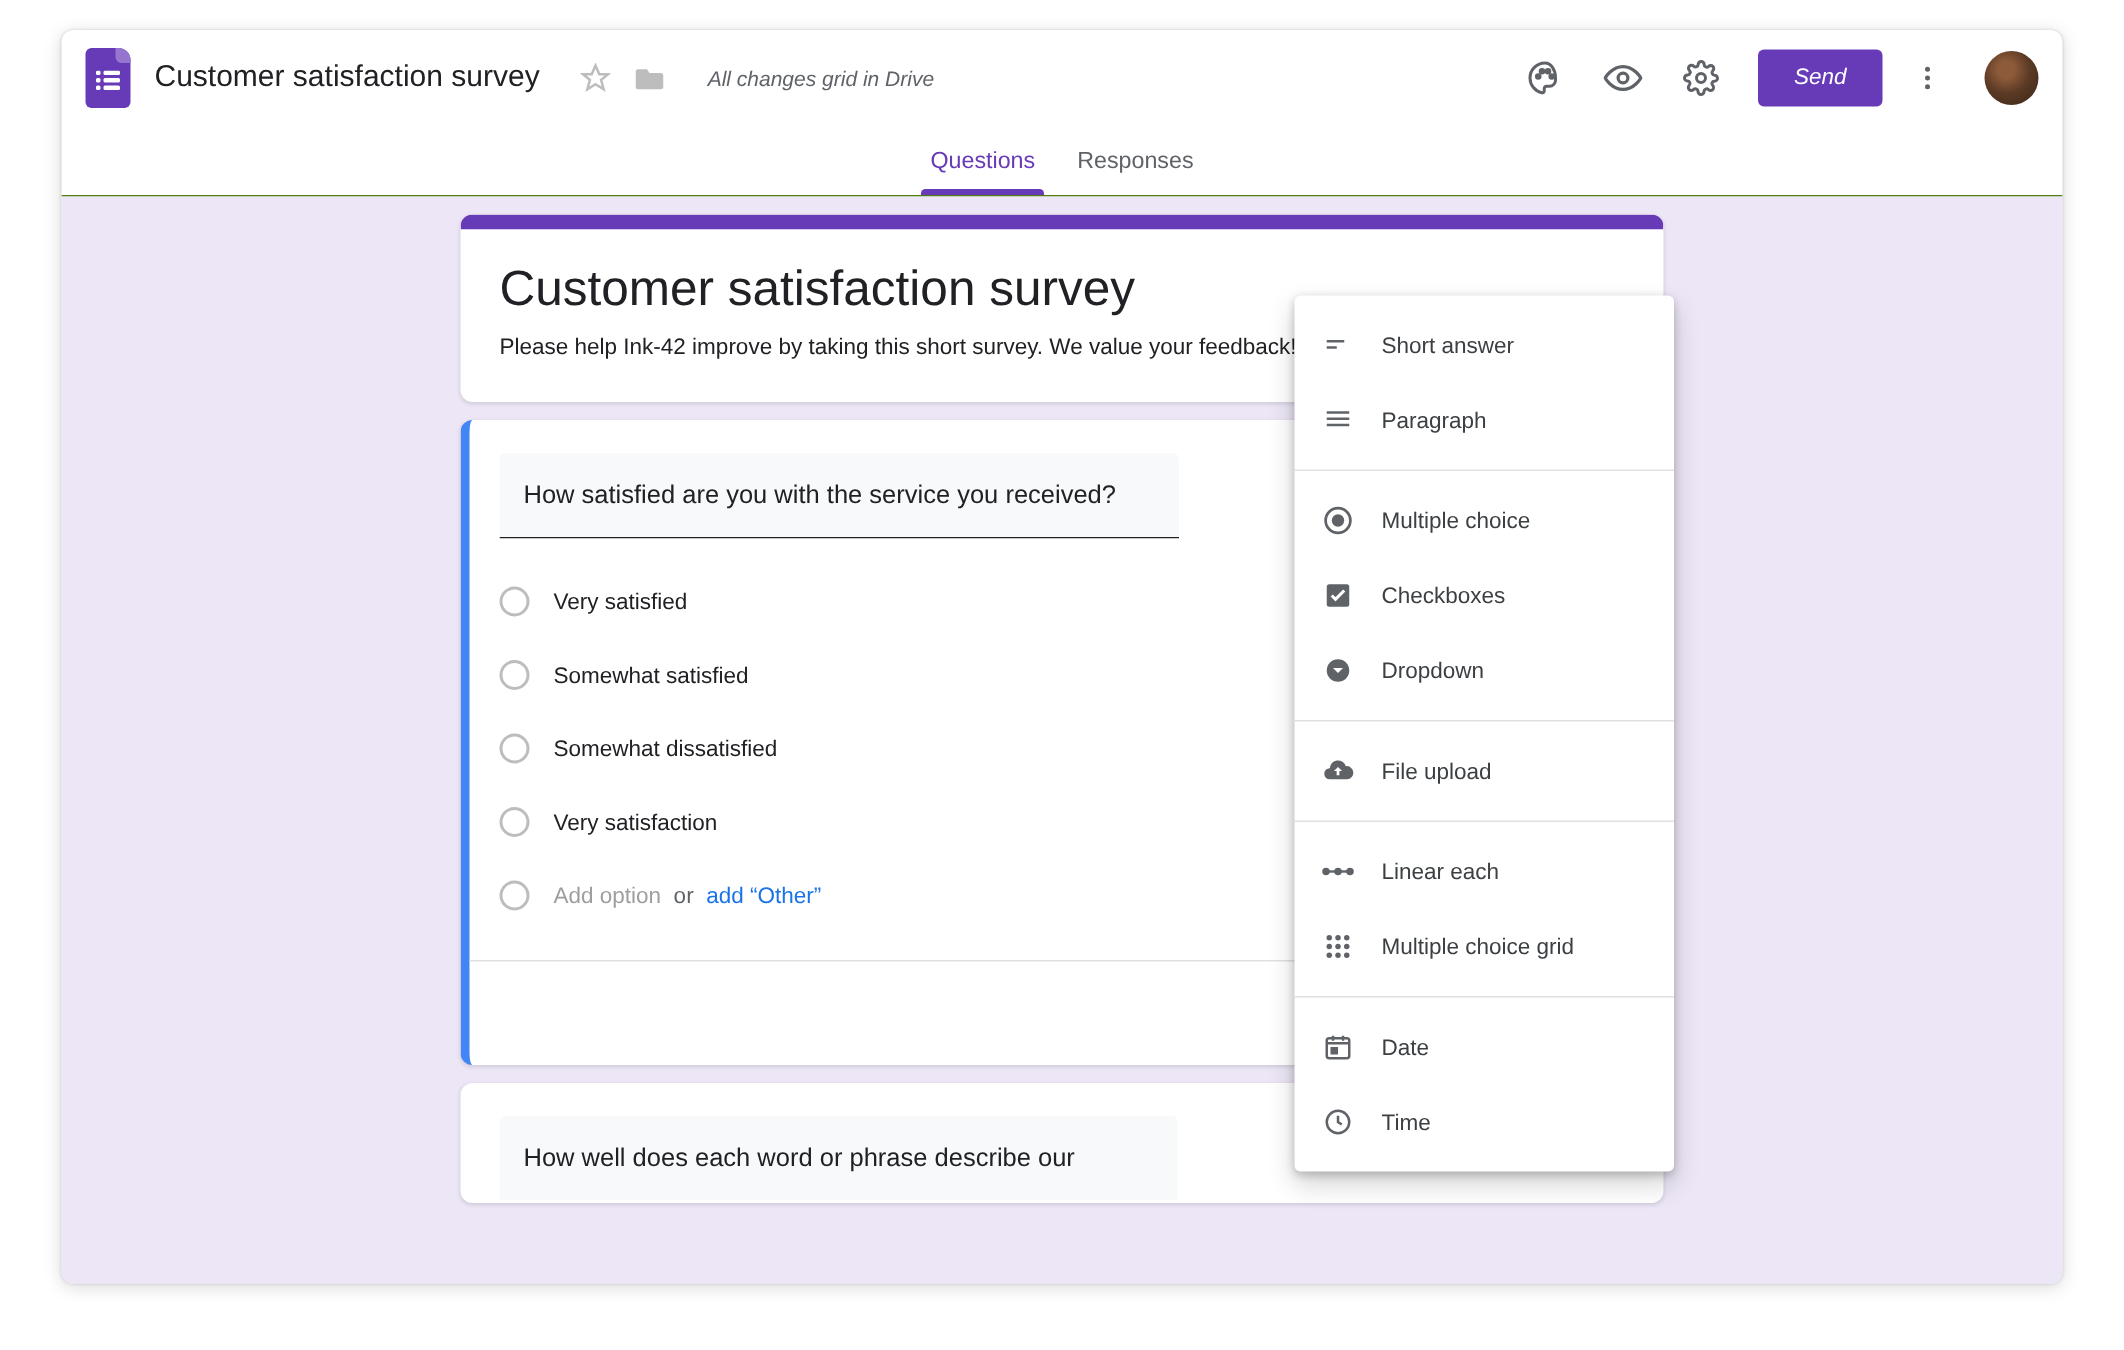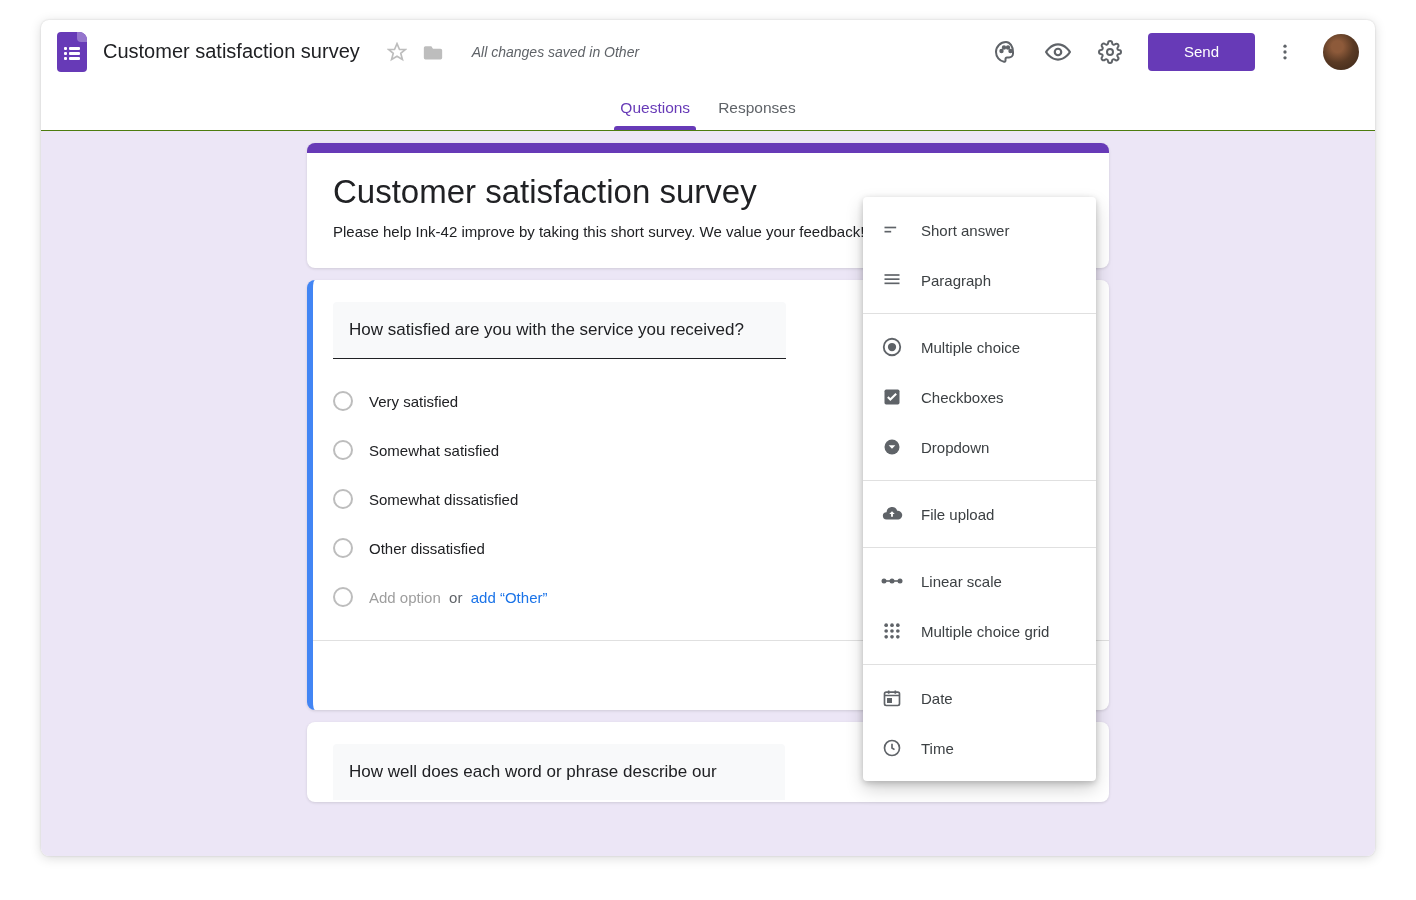--- a/index.html
+++ b/index.html
@@ -11,21 +11,21 @@
   .app-icon { width: 30px; height: 40px; background: #673ab7; border-radius: 4px 8px 4px 4px; display: flex; align-items: center; justify-content: center; position: relative; }
   .app-icon::before { content:""; position:absolute; top:0; right:0; width:10px; height:10px; background: #9575cd; border-radius: 0 8px 0 4px; }
   .app-icon svg { margin-top:4px; }
   .doc-title { font-size: 20px; color: #202124; margin-left: 8px; }
   .star-btn, .folder-btn { width: 22px; height: 22px; color:#bdbdbd; display:flex; align-items:center; justify-content:center; cursor:pointer; }
   .star-btn { margin-left: 18px; }
   .folder-btn { margin-left: 6px; }
   .save-text { font-size: 14px; font-style: italic; color: #5f6368; margin-left: 20px; }
   .spacer { flex: 1; }
   .hicon { width: 44px; height:44px; display:flex; align-items:center; justify-content:center; color:#5f6368; cursor:pointer; border-radius:50%; }
-  .send-btn { background:#673ab7; color:#fff; border:none; border-radius:4px; height:38px; padding: 0 36px; font-size:15px; font-weight:500; cursor:pointer; margin-left:8px; }
+  .send-btn { background:#673ab7; color:#fff; border:none; border-radius:4px; height:38px; padding: 0 24px; font-size:15px; font-weight:500; cursor:pointer; margin-left:8px;font-style:italic; }
   .more-btn { width:44px; height:44px; display:flex; align-items:center; justify-content:center; color:#5f6368; cursor:pointer; }
   .avatar { width:36px; height:36px; border-radius:50%; background: radial-gradient(circle at 40% 35%, #8d5a3a 0 18%, #5a3a24 50%, #3a2618 100%); margin-left: 8px; }
 
   
   .tabs { height: 48px; display:flex; align-items:center; justify-content:center; gap: 20px; border-bottom: 1px solid #4d7c0f; }
   .tab { font-size: 15.5px; font-weight: 500; color:#5f6368; padding: 14px 4px 12px; cursor:pointer; position:relative; }
   .tab.active { color:#673ab7; }
   .tab.active::after { content:""; position:absolute; left:-2px; right:-2px; bottom:-1px; height:3.5px; background:#673ab7; border-radius: 3px 3px 0 0; }
 
   
@@ -53,21 +53,21 @@
 
   .q-footer { border-top: 1px solid #e0e0e0; margin-top: 18px; height: 70px; display:flex; align-items:center; justify-content:flex-end; padding: 0 22px; gap: 18px; }
   .footicon { width:44px; height:44px; display:flex; align-items:center; justify-content:center; color:#5f6368; cursor:pointer; }
 
   .hint-card { padding: 22px 26px 0 26px; }
   .hint-card .q-input-wrap { width: 452px; }
   .hint-right { position:absolute; right: 26px; top: 30px; display:flex; align-items:center; gap: 15px; color:#5f6368; font-size:15px; }
   .radio-selected-icon { width:22px; height:22px; }
 
   
-  .qtype-menu { position:absolute; width: 233px; background:#fff; border-radius: 4px; box-shadow: 0 2px 6px rgba(0,0,0,.2), 0 8px 18px rgba(0,0,0,.18); padding: 8px 0; z-index: 50; left: 822px; top: 66px; }
+  .qtype-menu { position:absolute; width: 253px; background:#fff; border-radius: 4px; box-shadow: 0 2px 6px rgba(0,0,0,.2), 0 8px 18px rgba(0,0,0,.18); padding: 8px 0; z-index: 50; left: 822px; top: 66px; }
   .qtype-item { display:flex; align-items:center; gap: 18px; height: 50px; padding: 0 18px; font-size: 15px; color:#3c4043; cursor:pointer; font-weight:500; }
   .qtype-item .qi { width: 22px; height:22px; display:flex; align-items:center; justify-content:center; color:#5f6368; }
   .qtype-divider { height:1px; background:#e0e0e0; margin: 8px 0; }
 
 </style>
 </head>
 <body>
 
 <div class="page-wrap">
 
@@ -88,21 +88,21 @@
     <div class="star-btn">
       <svg width="20" height="20" viewBox="0 0 24 24" fill="none" stroke="currentColor" stroke-width="2">
           <polygon points="12,2 15,9 22,9 16.5,13.5 18.5,21 12,17 5.5,21 7.5,13.5 2,9 9,9"></polygon>
         </svg>
     </div>
     <div class="folder-btn">
       <svg width="20" height="18" viewBox="0 0 24 20" fill="currentColor">
           <path d="M3 3h7l2 3h9a2 2 0 0 1 2 2v9a2 2 0 0 1-2 2H3a2 2 0 0 1-2-2V5a2 2 0 0 1 2-2z"></path>
         </svg>
     </div>
-    <div class="save-text">All changes saved in Other</div>
+    <div class="save-text">All changes grid in Drive</div>
     <div class="spacer"></div>
     <div class="hicon">
       <svg width="24" height="24" viewBox="0 0 24 24" fill="none" stroke="currentColor" stroke-width="2">
           <path d="M12 2C6.5 2 2 6.5 2 12c0 4.8 3.4 8.8 8 9.8.8.2 1.5-.5 1.5-1.3V19c0-.8.7-1.5 1.5-1.5h2c2.2 0 4-1.8 4-4V12c0-5.5-3-10-7-10z"></path>
           <circle cx="7.5" cy="11" r="1.2" fill="currentColor"></circle>
           <circle cx="10" cy="7.5" r="1.2" fill="currentColor"></circle>
           <circle cx="14" cy="7.5" r="1.2" fill="currentColor"></circle>
           <circle cx="16.5" cy="11" r="1.2" fill="currentColor"></circle>
         </svg>
     </div>
@@ -155,21 +155,21 @@
             <div class="opt-row">
                 <div class="radio-empty"></div>
                 <span>Somewhat satisfied</span>
               </div>
             <div class="opt-row">
                 <div class="radio-empty"></div>
                 <span>Somewhat dissatisfied</span>
               </div>
             <div class="opt-row">
                 <div class="radio-empty"></div>
-                <span>Other dissatisfied</span>
+                <span>Very satisfaction</span>
               </div>
             <div class="opt-row add-opt-row">
               <div class="radio-empty"></div>
               <span>
                 <span>Add option</span>
                 &nbsp;<span class="or-txt">or</span>&nbsp;
                 <span class="other-link">add “Other”</span>
               </span>
             </div>
           </div>
@@ -260,21 +260,21 @@
       <div class="qtype-divider"></div>
       <div class="qtype-item">
         <span class="qi">
             <svg width="22" height="10" viewBox="0 0 22 10" fill="#5f6368">
               <circle cx="3" cy="5" r="2.5"></circle>
               <circle cx="11" cy="5" r="2.5"></circle>
               <circle cx="19" cy="5" r="2.5"></circle>
               <rect x="3" y="4.2" width="16" height="1.6"></rect>
             </svg>
           </span>
-        <span>Linear scale</span>
+        <span>Linear each</span>
       </div>
       <div class="qtype-item">
         <span class="qi">
             <svg width="20" height="20" viewBox="0 0 24 24" fill="#5f6368">
               <circle cx="5" cy="5" r="2.2"></circle>
               <circle cx="12" cy="5" r="2.2"></circle>
               <circle cx="19" cy="5" r="2.2"></circle>
               <circle cx="5" cy="12" r="2.2"></circle>
               <circle cx="12" cy="12" r="2.2"></circle>
               <circle cx="19" cy="12" r="2.2"></circle>

